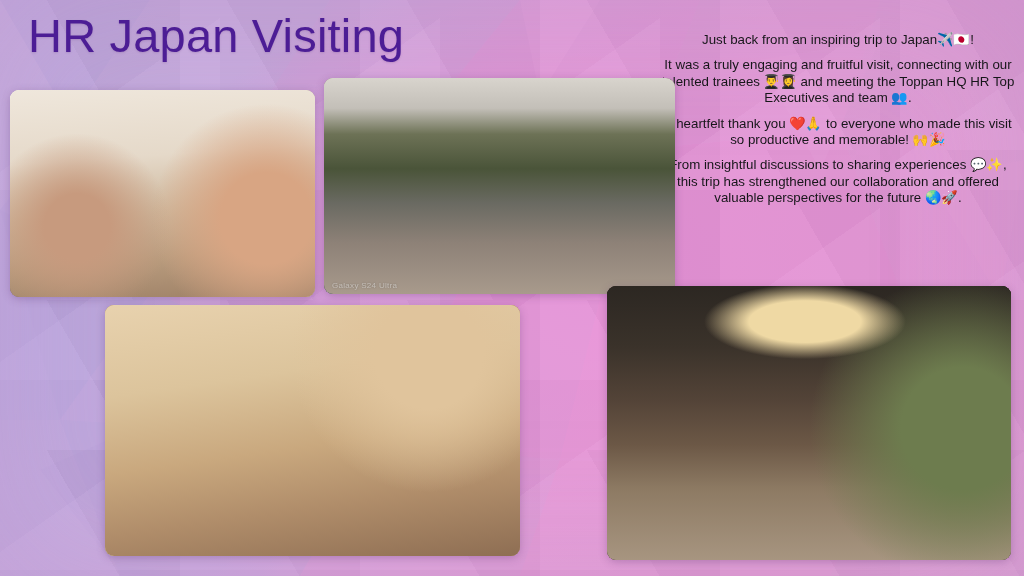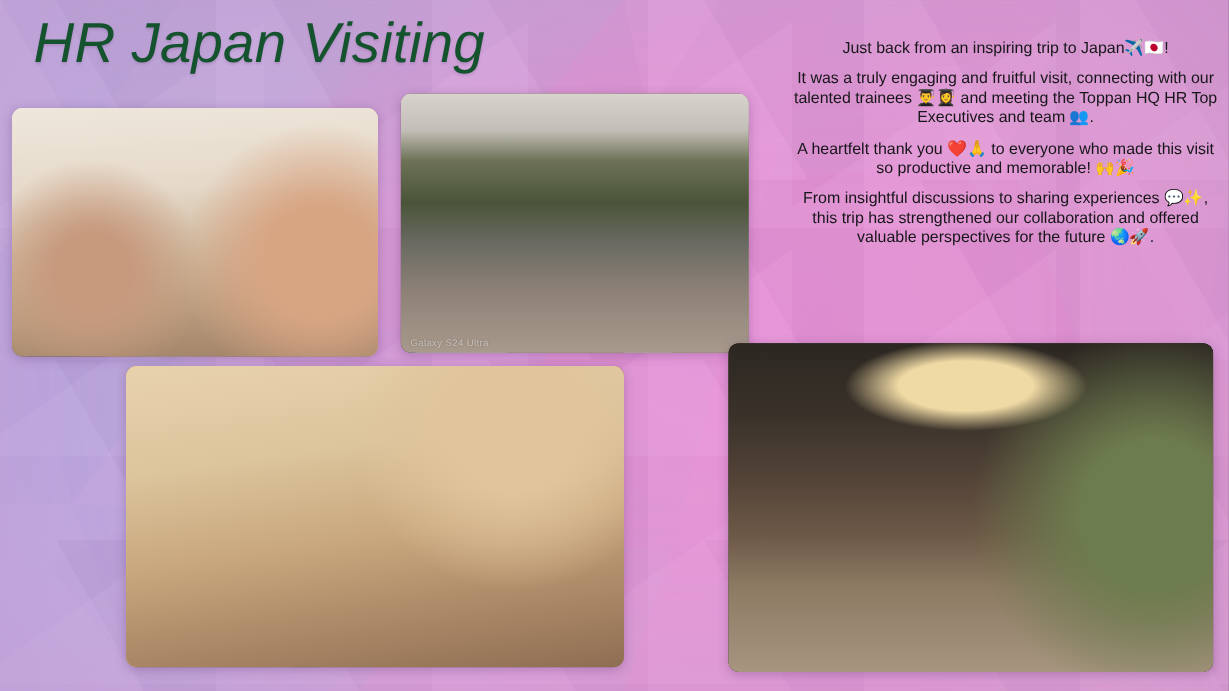--- a/index.html
+++ b/index.html
@@ -22,24 +22,23 @@
       linear-gradient(60deg, rgba(255,255,255,.05) 0 50%, rgba(0,0,0,.03) 50% 100%),
       linear-gradient(-35deg, rgba(255,255,255,.06) 0 50%, rgba(0,0,0,.02) 50% 100%);
     background-size:180px 150px, 220px 190px;
     opacity:.55;
   }
   .vig{box-shadow:inset 0 0 140px rgba(190,140,200,.35);}
 
   
   #title{
     position:absolute;left:28px;top:11px;
-    font-size:47px;line-height:1.05;color:#14532d;font-weight:400;
+    font-size:47px;line-height:1.05;color:#4c1d95;font-weight:400;
     letter-spacing:.2px;white-space:nowrap;
     text-shadow:0 1px 2px rgba(120,80,140,.25);
-    font-style:italic;
   }
 
   
   #copy{
     position:absolute;left:660px;top:32px;width:356px;
     color:#17161a;font-size:13.3px;line-height:16.4px;text-align:center;
   }
   #copy p{margin:0 0 9px 0;}
   #copy p:last-child{margin-bottom:0;}
 
@@ -55,21 +54,21 @@
   
   #photo1{left:10px;top:90px;width:305px;height:207px;}
   #photo1 .ph-sky{
     background:
       radial-gradient(circle at 84% 62%, #d8a583 0 16%, rgba(216,165,131,0) 40%),
       radial-gradient(circle at 22% 66%, #c79a7e 0 12%, rgba(199,154,126,0) 34%),
       linear-gradient(176deg,#efe7dc 0%, #e5d9c9 33%, #cdb79c 58%, #b99c7e 78%, #9d8066 100%);
   }
 
   
-  #photo2{left:334px;top:78px;width:290px;height:216px;}
+  #photo2{left:324px;top:78px;width:351px;height:216px;}
   #photo2 .ph-sky{
     background:
       linear-gradient(180deg,#d8d4cd 0%, #c3bfb8 14%, #6d7256 26%, #4a5439 42%, #6a6a62 58%, #8d8177 76%, #a89a8c 100%);
   }
 
   
   #photo3{left:105px;top:305px;width:415px;height:251px;}
   #photo3 .ph-sky{
     background:
       radial-gradient(circle at 78% 20%, #e0c49c 0 14%, rgba(224,196,156,0) 36%),

